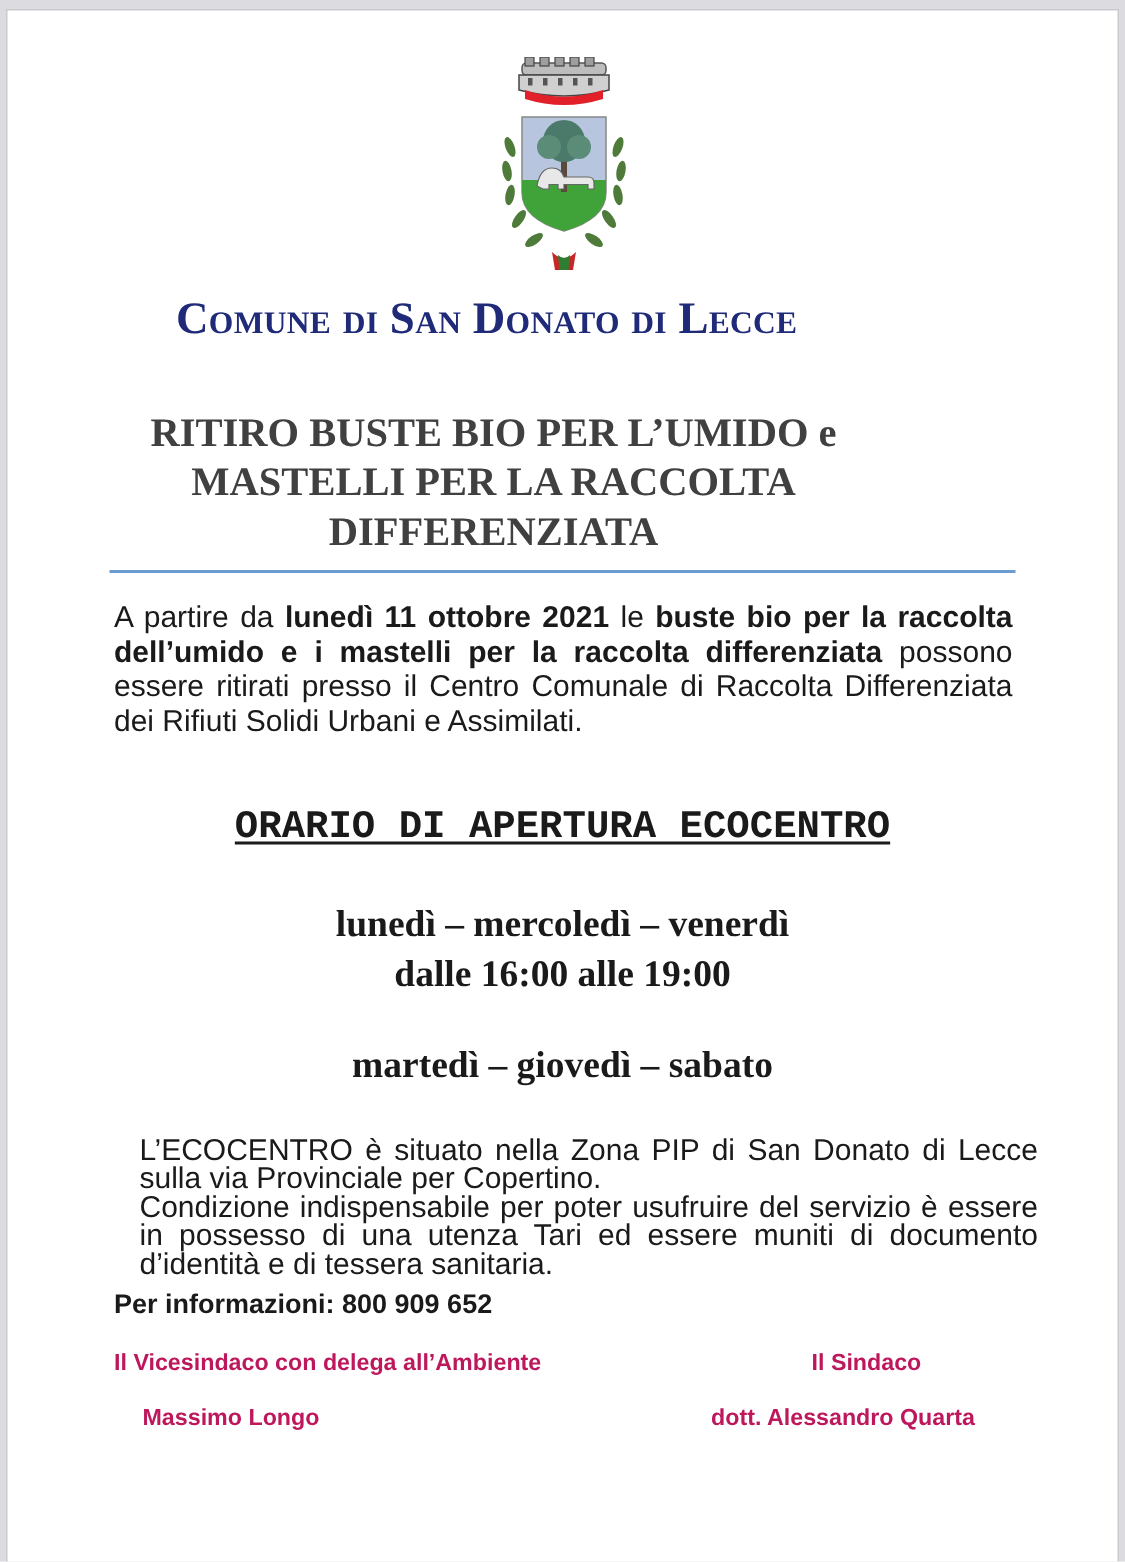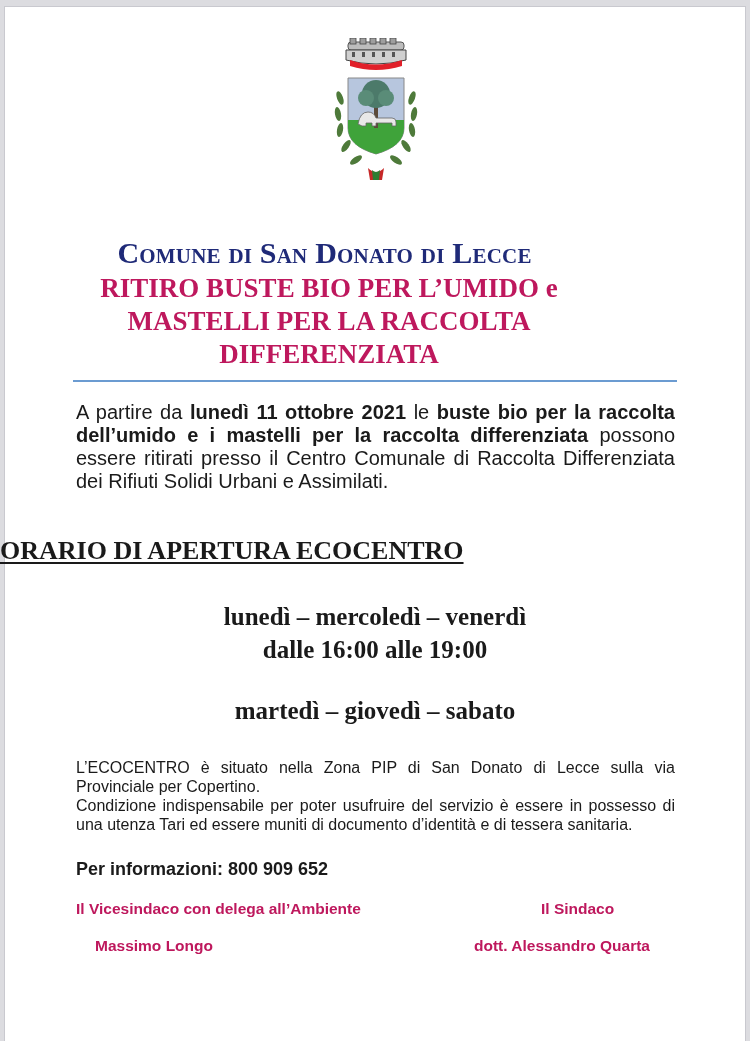--- a/index.html
+++ b/index.html
@@ -11,52 +11,52 @@
     .page {
       position: absolute; left: 4px; top: 6px; width: 742px; height: 1040px;
       background: #ffffff;
       border: 1px solid #c9c9cf;
       box-sizing: border-box;
     }
     .crest { position: absolute; left: 326px; top: 38px; width: 100px; height: 156px; }
     .org-title {
       position: absolute; left: 0; top: 196px; width: 649px; text-align: center;
       font-family: "Liberation Serif", serif; font-weight: bold; color: #1f2a78;
-      font-size: 30px; letter-spacing: 0.2px; font-variant: small-caps; margin-top: 40px;
+      font-size: 30px; letter-spacing: 0.2px; font-variant: small-caps;
     }
     .main-title {
       position: absolute; left: 0; top: 272px; width: 658px; text-align: center;
-      font-family: "Liberation Serif", serif; font-weight: bold; color: #be185d;
+      font-family: "Liberation Serif", serif; font-weight: bold; color: #404040;
       font-size: 27px; line-height: 33px;
     }
     .rule {
       position: absolute; left: 73px; top: 380px; width: 604px; height: 2px;
       background: #6b9bd1;
     }
     .intro {
       position: absolute; left: 76px; top: 401px; width: 599px;
       font-family: "Liberation Sans", sans-serif; font-size: 20px; line-height: 23px;
       color: #1a1a1a; text-align: justify;
     }
     .intro b { font-weight: bold; }
     .hours-heading {
-      position: absolute; left: 0; top: 536px; width: 750px; text-align: left;
-      font-family: Liberation Serif, serif; font-weight: bold; font-size: 26px;
+      position: absolute; left: 0; top: 536px; width: 750px; text-align: center;
+      font-family: Liberation Mono, monospace; font-weight: bold; font-size: 26px;
       color: #1a1a1a; text-decoration: underline; text-underline-offset: 3px;
     }
     .sched {
       position: absolute; left: 0; width: 750px; text-align: center;
       font-family: "Liberation Serif", serif; font-weight: bold; font-size: 25px;
       color: #1a1a1a; line-height: 33px; margin-top: 18px;
     }
     .sched-1 { top: 582px; }
     .sched-2 { top: 676px; }
     .info {
-      position: absolute; left: 76px; top: 758px; width: 599px;
-      font-family: "Liberation Sans", sans-serif; font-size: 16px; line-height: 19px;
+      position: absolute; left: 93px; top: 758px; width: 599px;
+      font-family: "Liberation Sans", sans-serif; font-size: 20px; line-height: 19px;
       color: #1a1a1a; text-align: justify;
     }
     .info p { margin: 0; }
     .phone {
       position: absolute; left: 76px; top: 859px;
       font-family: "Liberation Sans", sans-serif; font-weight: bold; font-size: 18px; color: #1a1a1a;
     }
     .sig {
       position: absolute; font-family: "Liberation Sans", sans-serif; font-weight: bold;
       font-size: 15.5px; color: #be185d; white-space: nowrap;

